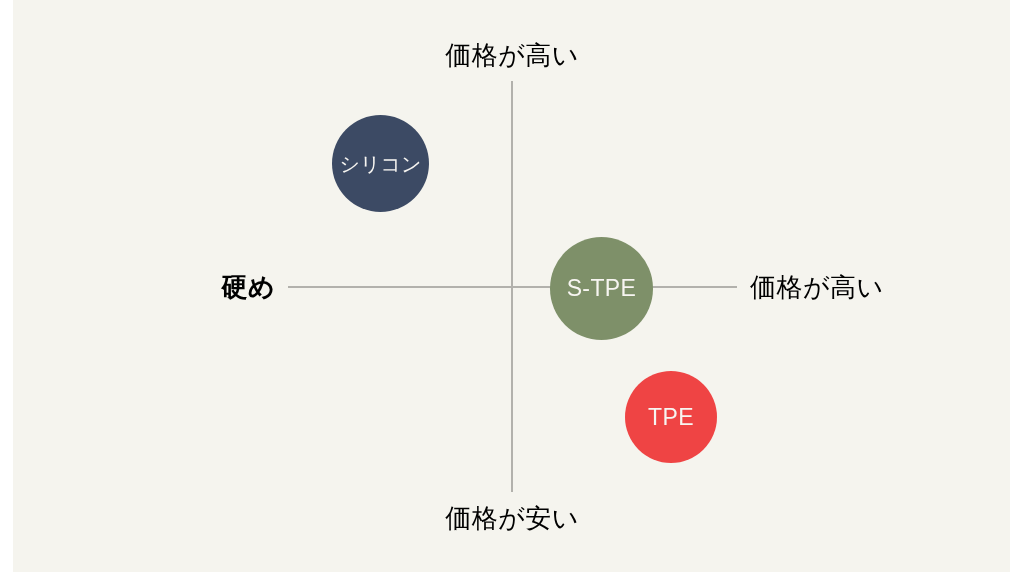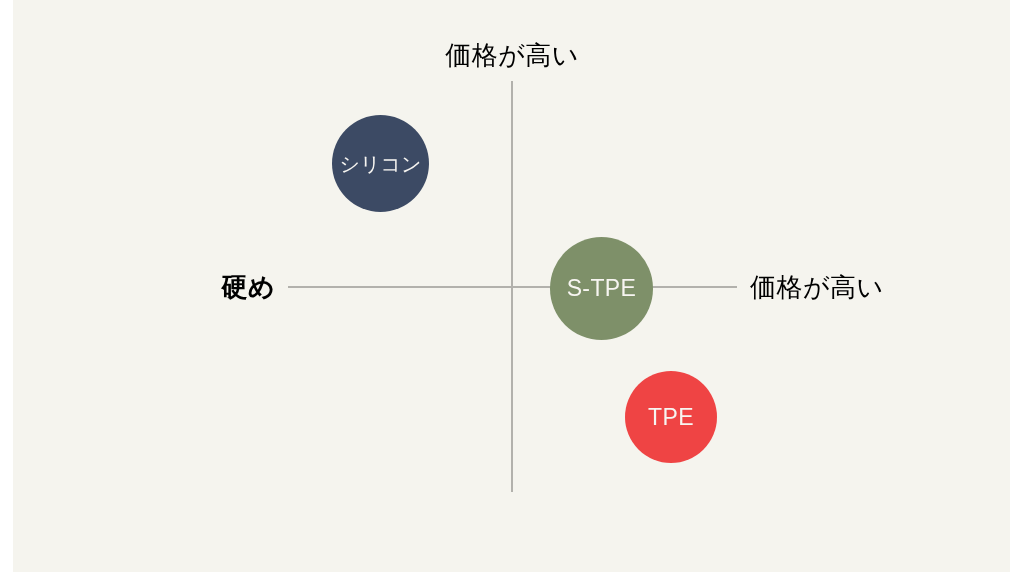--- a/index.html
+++ b/index.html
@@ -138,20 +138,21 @@
 
 <div id="slide">
 
   <div class="canvas-bg"></div>
 
   <div class="axis axis-vertical"></div>
   <div class="axis axis-horizontal"></div>
 
   <div class="axis-label label-top">価格が高い</div>
 
+  <div class="axis-label label-bottom">価格が安い</div>
 
   <div class="axis-label label-left">硬め</div>
 
   <div class="axis-label label-right">価格が高い</div>
 
   <div class="bubble bubble-stpe">
     <span class="bubble-label">S-TPE</span>
   </div>
 
   <div class="bubble bubble-silicone">

